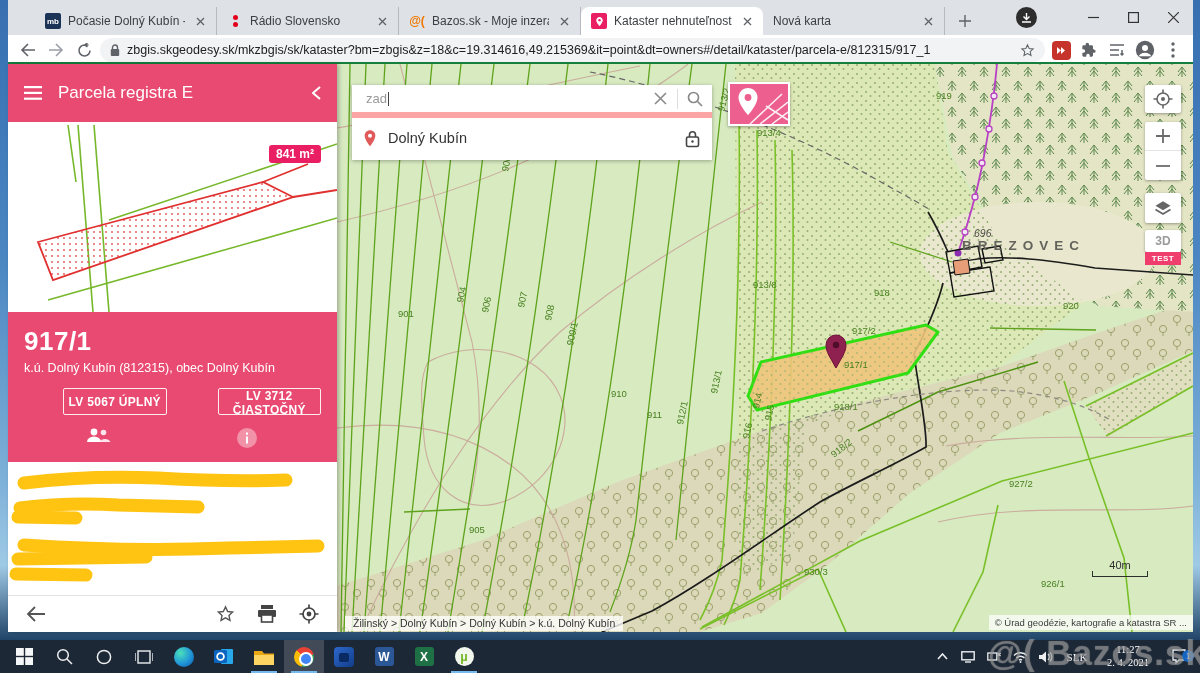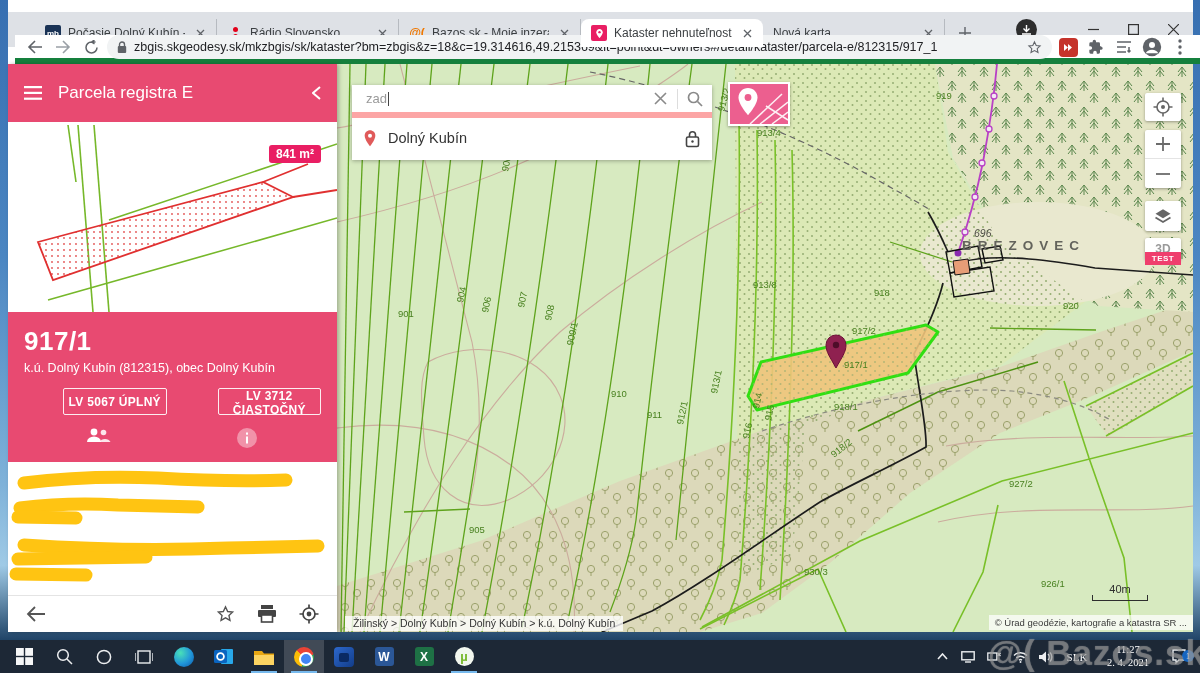--- a/index.html
+++ b/index.html
@@ -3,37 +3,37 @@
 <meta charset="utf-8">
 <style>
   * { margin:0; padding:0; box-sizing:border-box; }
   body { background:#000; }
   .screen { position:relative; width:1200px; height:673px; overflow:hidden;
     font-family:"Liberation Sans",sans-serif;
     background:linear-gradient(180deg,#376fb1 0%,#4b86c2 38%,#7fb2d9 72%,#9fcae6 84%,#16395d 96%,#102a44 100%); }
 
   
   .browser { position:absolute; left:8px; top:0; width:1185px; height:632px; background:#fff; }
-  .tabbar { position:absolute; left:0; top:12px; width:100%; height:35px; background:#dee1e6; display:flex; align-items:flex-end; padding-left:27px; }
+  .tabbar { position:absolute; left:0; top:0; width:100%; height:35px; background:#dee1e6; display:flex; align-items:flex-end; padding-left:27px; }
   .tab { position:relative; width:182px; height:28px; display:flex; align-items:center; gap:7px; padding:0 8px 0 10px;
     font-size:12px; color:#3c4043; border-right:1px solid #b6bac0; overflow:hidden; }
   .tab.active { background:#fff; border-radius:8px 8px 0 0; border-right:none; z-index:2; }
   .tab .t { flex:1; white-space:nowrap; overflow:hidden; }
   .fav { width:16px; height:16px; flex:0 0 16px; display:flex; align-items:center; justify-content:center; }
   .fav-mb { background:#1a3356; color:#fff; font-size:8px; font-weight:bold; border-radius:2px; }
   .fav-dots { flex-direction:column; gap:2px; }
   .fav-dots i { width:5px; height:5px; border-radius:50%; background:#e2001a; }
   .fav-bazos { color:#f07800; font-weight:bold; font-size:12px; }
   .fav-zbgis { background:var(--badge-pink,#e91e63); border-radius:2px; }
   .tab-close { width:16px; height:16px; flex:0 0 16px; display:flex; align-items:center; justify-content:center; }
   .newtab-btn { width:28px; height:28px; display:flex; align-items:center; justify-content:center; margin-left:6px; }
   .tab-right { margin-left:auto; display:flex; align-items:center; height:35px; }
   .dl-circle { width:21px; height:21px; border-radius:50%; background:#2d2d2d; display:flex; align-items:center; justify-content:center; margin-right:36px; }
   .winbtn { width:40px; height:30px; display:flex; align-items:center; justify-content:center; }
-  .toolbar { position:absolute; left:7px; top:35px; width:100%; height:29px; background:#fff; display:flex; align-items:flex-start; gap:4px; padding:0 8px; border-bottom:6px solid #15803d; }
+  .toolbar { position:absolute; left:0; top:35px; width:100%; height:29px; background:#fff; display:flex; align-items:flex-end; gap:4px; padding:0 8px; border-bottom:2px solid #15803d; }
   .navic { width:24px; height:24px; display:flex; align-items:center; justify-content:center; }
   .urlpill { flex:1; height:24px; background:#f1f3f4; border-radius:13px; display:flex; align-items:center; gap:7px; padding:0 10px; min-width:0; }
   .urltext { flex:1; font-size:12.5px; color:#202124; white-space:nowrap; overflow:hidden; }
   .extic { width:24px; height:24px; display:flex; align-items:center; justify-content:center; }
   .ext-red { width:19px; height:19px; background:#c5332b; border-radius:4px; display:flex; align-items:center; justify-content:center; }
 
   
   .sidebar { position:absolute; left:8px; top:64px; width:329px; height:568px; background:#fff; z-index:6; box-shadow:2px 0 4px rgba(0,0,0,.25); display:flex; flex-direction:column; }
   .sb-head { height:58px; background:var(--pink,#e84a71); display:flex; align-items:center; padding:0 16px; gap:16px; flex:0 0 58px; }
   .sb-title { color:#fff; font-size:17px; flex:1; }
@@ -59,31 +59,31 @@
   .srch { position:absolute; left:15px; top:21px; width:360px; background:#fff; z-index:5; box-shadow:0 1px 4px rgba(0,0,0,.3); }
   .srch-row1 { height:33px; display:flex; align-items:center; padding:0 0 0 14px; border-bottom:6px solid #fca5a5; }
   .srch-txt { flex:1; font-size:13px; color:#9a9a9a; display:flex; align-items:center; }
   .caret { width:1px; height:14px; background:#444; margin-left:1px; }
   .srch-ic { width:34px; height:33px; display:flex; align-items:center; justify-content:center; }
   .srch-div { width:1px; height:20px; background:#ddd; }
   .srch-row2 { height:42px; display:flex; align-items:center; padding:0 12px 0 10px; gap:10px; }
   .res-t { font-size:14.5px; color:#333; line-height:1.2; }
   .res-s { font-size:11.5px; color:#909090; }
   .minimap { position:absolute; left:391px; top:18px; width:62px; height:44px; background:#ec5f8f; border:2px solid #fff; box-shadow:0 1px 3px rgba(0,0,0,.35); z-index:5; }
-  .ctrl { position:absolute; left:808px; width:36px; background:#fff; border-radius:2px; box-shadow:0 1px 3px rgba(0,0,0,.35); z-index:5; display:flex; align-items:center; justify-content:center;margin-top:8px; }
+  .ctrl { position:absolute; left:808px; width:36px; background:#fff; border-radius:2px; box-shadow:0 1px 3px rgba(0,0,0,.35); z-index:5; display:flex; align-items:center; justify-content:center; }
   .ctrl-compass { top:21px; height:28px; }
   .ctrl-zoom { top:58px; height:58px; flex-direction:column; }
   .ctrl-zoom .half { width:100%; height:29px; display:flex; align-items:center; justify-content:center; }
   .ctrl-zoom .half:first-child { border-bottom:1px solid #e4e4e4; }
   .ctrl-layers { top:129px; height:30px; }
   .ctrl-3d { top:166px; height:22px; color:#9a9a9a; font-size:12px; font-weight:bold; }
   .test-badge { position:absolute; left:808px; top:188px; width:36px; height:13px; background:#ef3e6d; color:#fff; font-size:8px; font-weight:bold; display:flex; align-items:center; justify-content:center; letter-spacing:.5px; z-index:5; }
   .crumbs { position:absolute; left:8px; top:552px; background:rgba(255,255,255,.78); font-size:10.5px; color:#333; padding:1px 8px 2px; z-index:4; white-space:nowrap; }
   .copyr { position:absolute; right:0; top:551px; background:rgba(255,255,255,.72); font-size:9.5px; color:#3a3a3a; padding:2px 6px; z-index:4; white-space:nowrap; }
-  .scalebar { position:absolute; left:755px; top:519px; width:56px; z-index:4; }
+  .scalebar { position:absolute; left:755px; top:495px; width:56px; z-index:4; }
   .scalebar .lbl { font-size:11px; color:#2e2e2e; text-align:center; }
   .scalebar .brk { height:6px; border-left:1.5px solid #2e2e2e; border-right:1.5px solid #2e2e2e; border-bottom:1.5px solid #2e2e2e; }
 
   
   .watermark { position:absolute; right:-6px; bottom:0px; font-size:35px; font-weight:bold; letter-spacing:1px;
     color:rgba(125,125,125,.55); text-shadow:0 0 1px rgba(255,255,255,.35); z-index:60; white-space:nowrap; pointer-events:none; }
   .taskbar { position:absolute; left:0; bottom:0; width:100%; height:33px; background:#1d2836; z-index:40; display:flex; align-items:stretch; padding-left:4px; }
   .tb-cell { position:relative; width:40px; display:flex; align-items:center; justify-content:center; }
   .tb-cell.open::after { content:""; position:absolute; bottom:0; left:7px; width:26px; height:2px; background:#76b9ed; }
   .tb-cell.activeapp { background:rgba(255,255,255,.16); }

